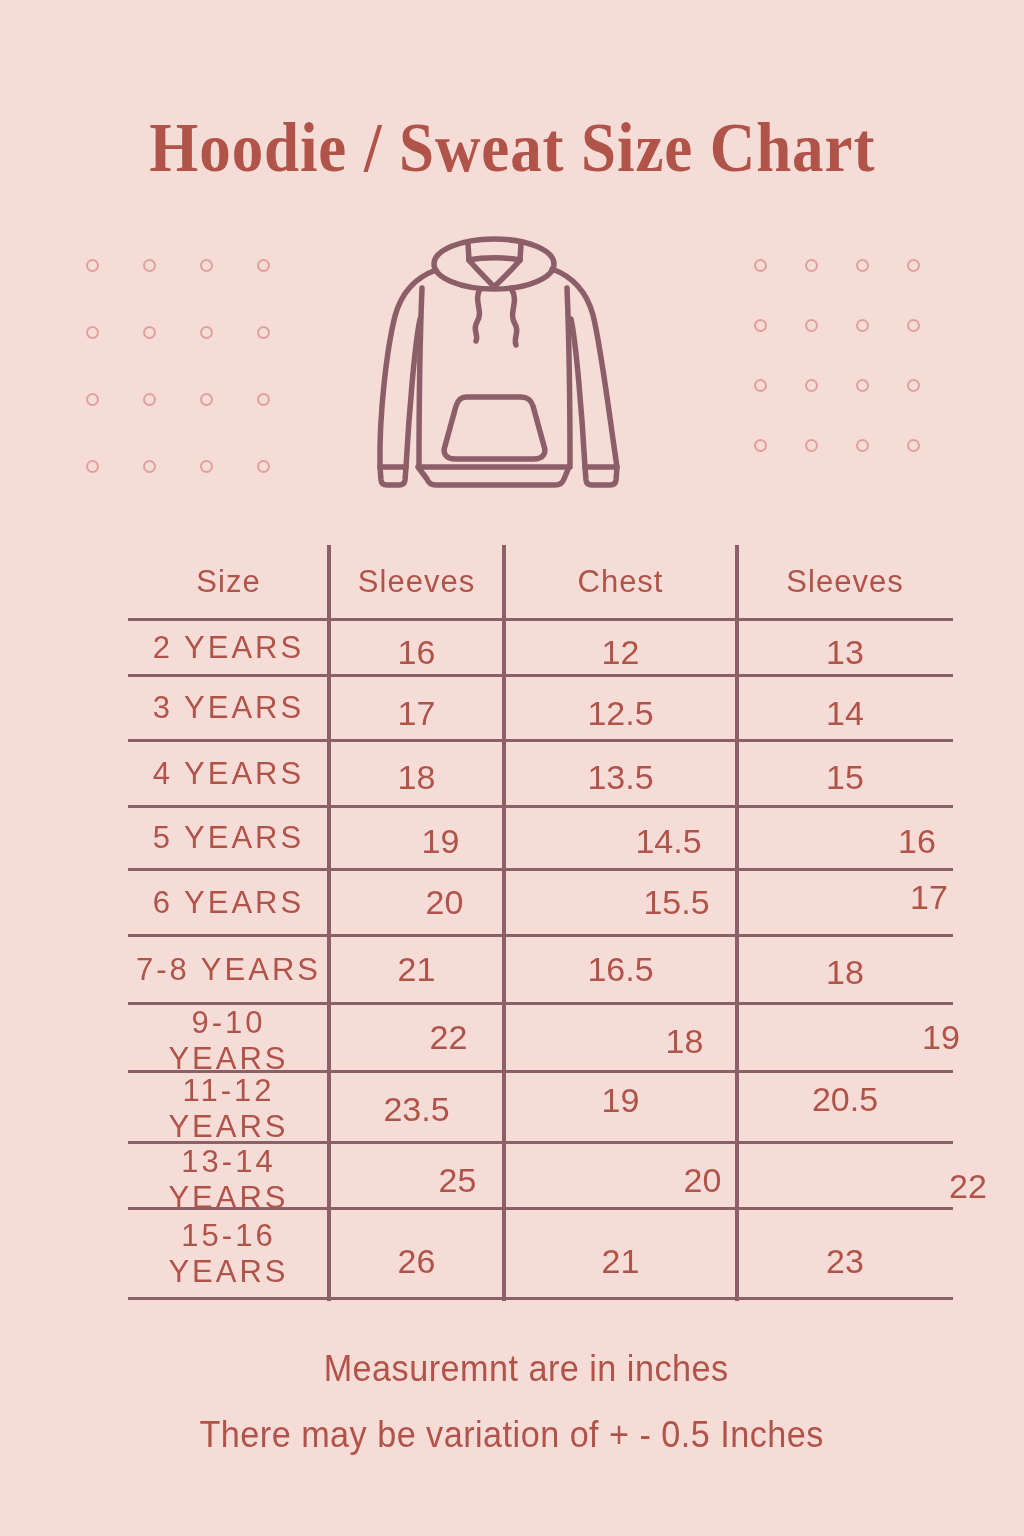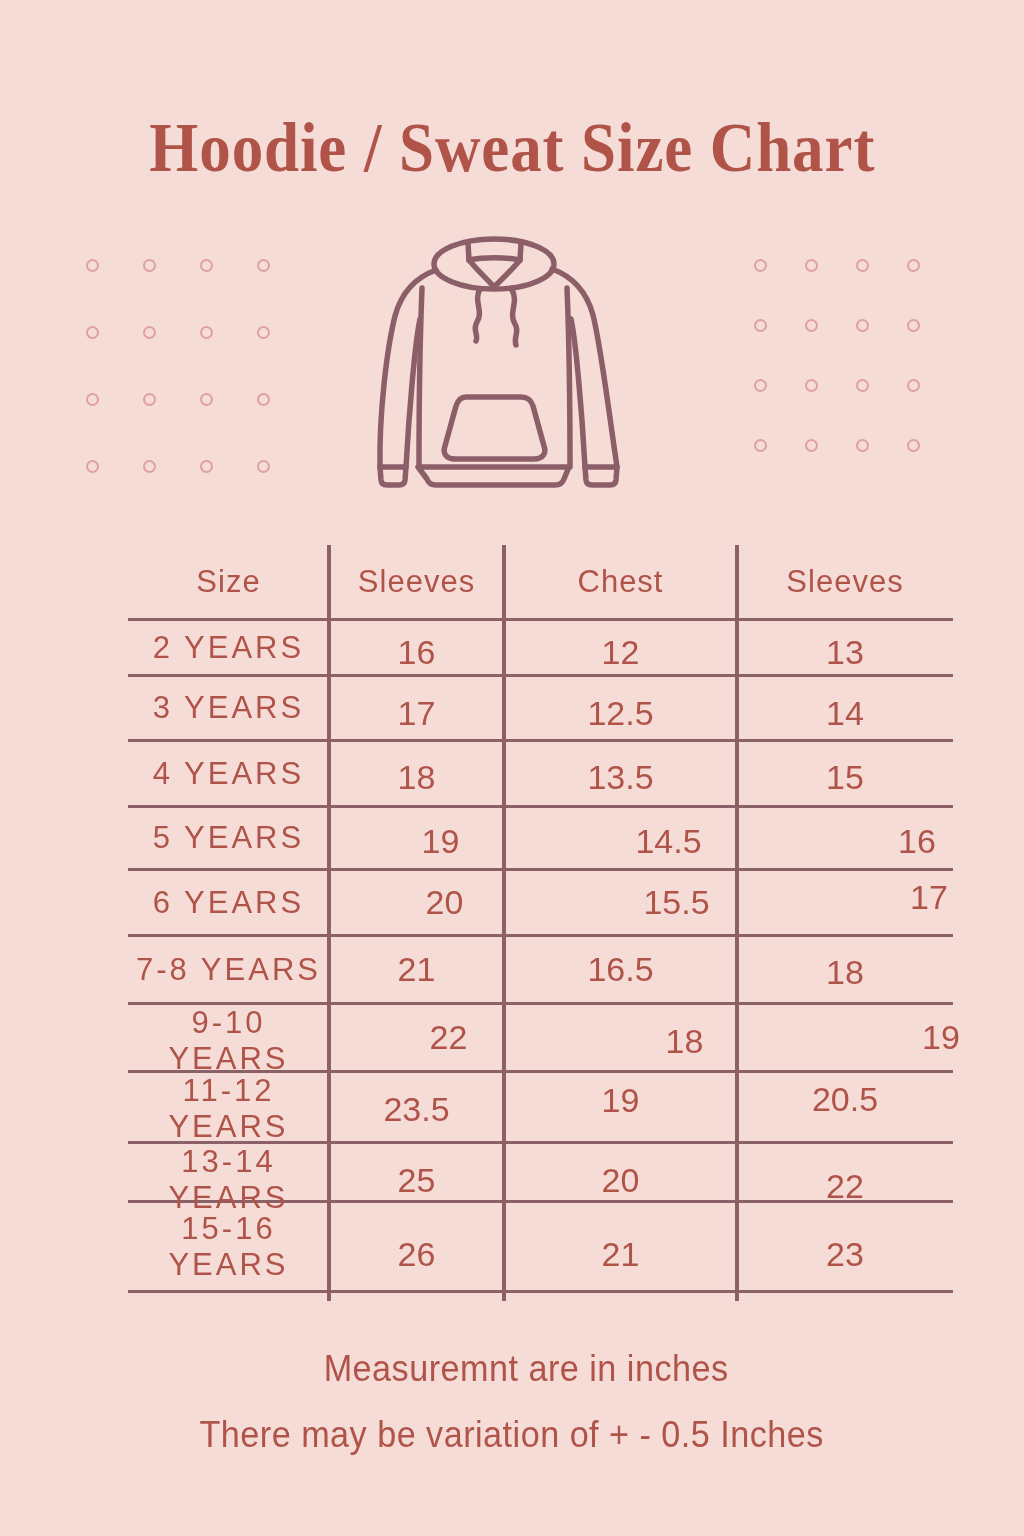--- a/index.html
+++ b/index.html
@@ -35,21 +35,21 @@
   .vline.v2{left:374px;}
   .vline.v3{left:607px;}
   .trow{display:grid;grid-template-columns:201px 175px 233px 216px;
         border-bottom:3px solid var(--line);align-items:center;}
   .trow.header{height:76px;}
   .cell{text-align:center;color:var(--red);}
   .cell.head{font-size:31px;letter-spacing:1px;}
   .cell.label{font-size:31px;letter-spacing:3px;font-weight:400;}
   .cell.num{font-size:34px;}
   .r1{height:56px;}.r2{height:65px;}.r3{height:66px;}.r4{height:63px;gap:24px;}.r5{height:66px;gap:28px;}
-  .r6{height:68px;}.r7{height:68px;gap:32px;}.r8{height:71px;}.r9{height:59px;}.r10{height:90px;}
+  .r6{height:68px;}.r7{height:68px;gap:32px;}.r8{height:71px;}.r9{height:66px;gap:41px;}.r10{height:90px;}
   
   .r1 .num{transform:translateY(5px);}
   .r2 .num{transform:translateY(5px);}
   .r3 .num{transform:translateY(4px);}
   .r4 .num{transform:translateY(3px);}
   .r5 .c4{transform:translateY(-5px);}
   .r6 .c4{transform:translateY(3px);}
   .r7 .c2{transform:translateY(-4px);}.r7 .c4{transform:translateY(-4px);}
   .r8 .c3{transform:translateY(-9px);}.r8 .c4{transform:translateY(-10px);}
   .r9 .c4{transform:translateY(6px);}

